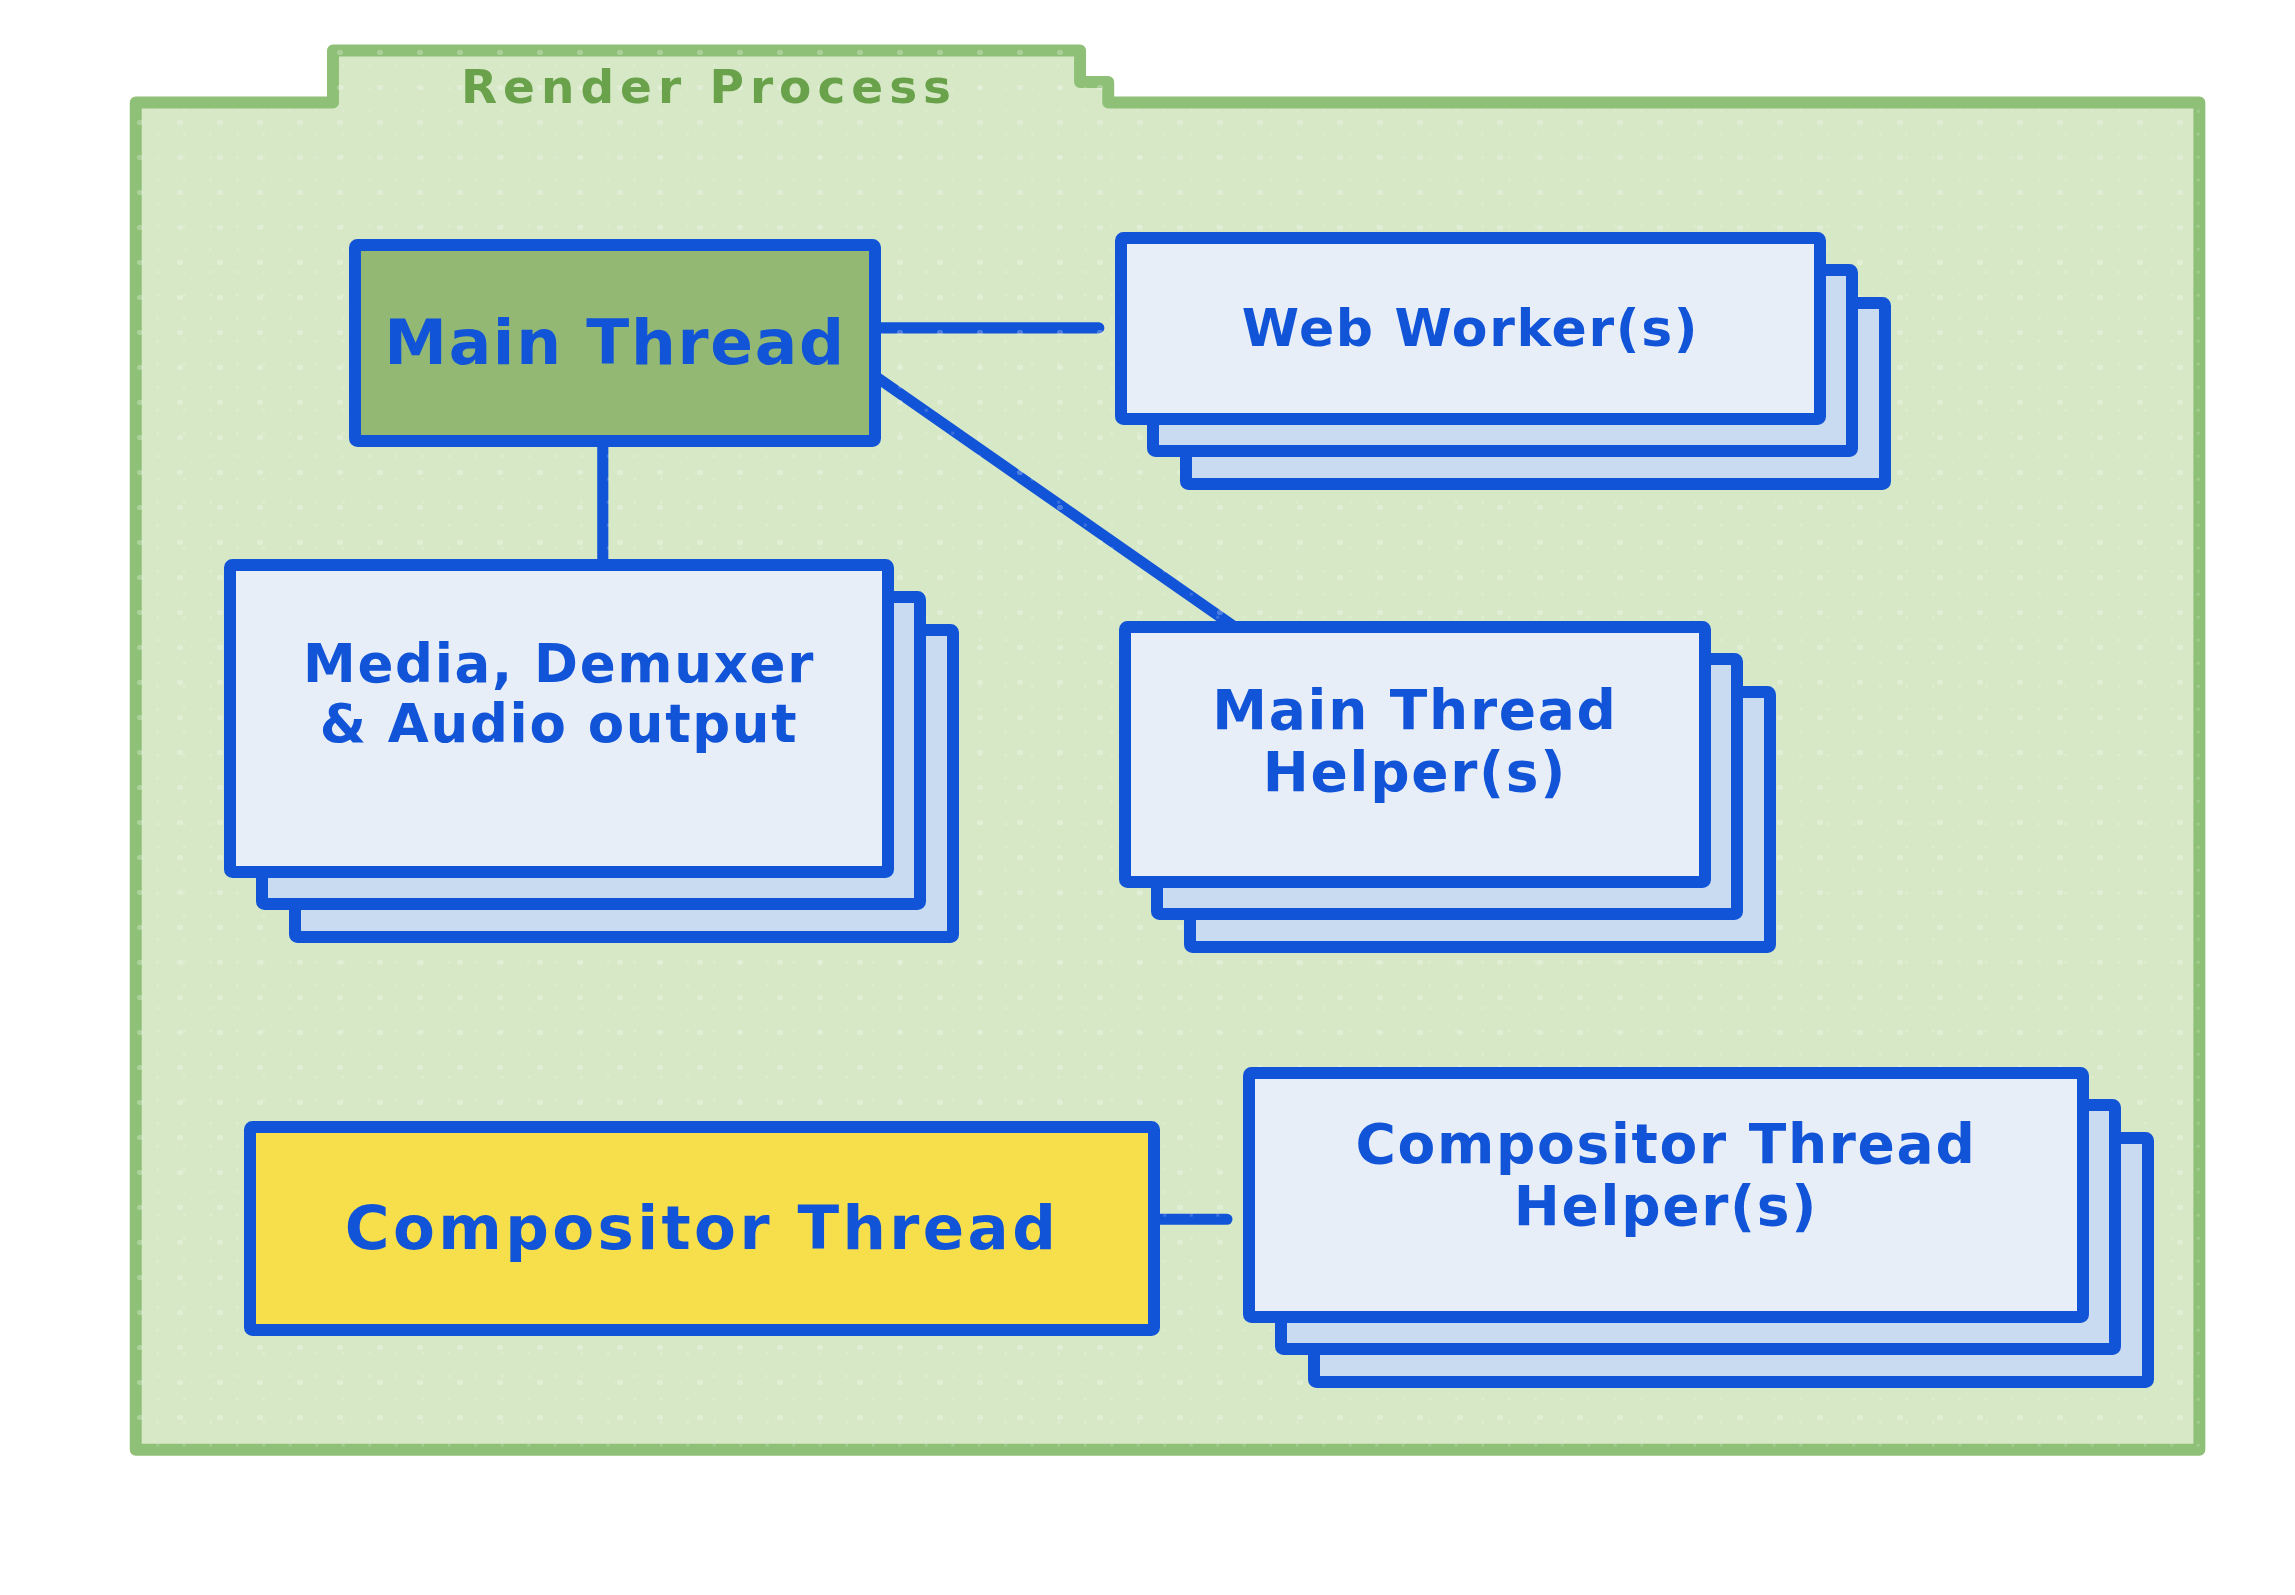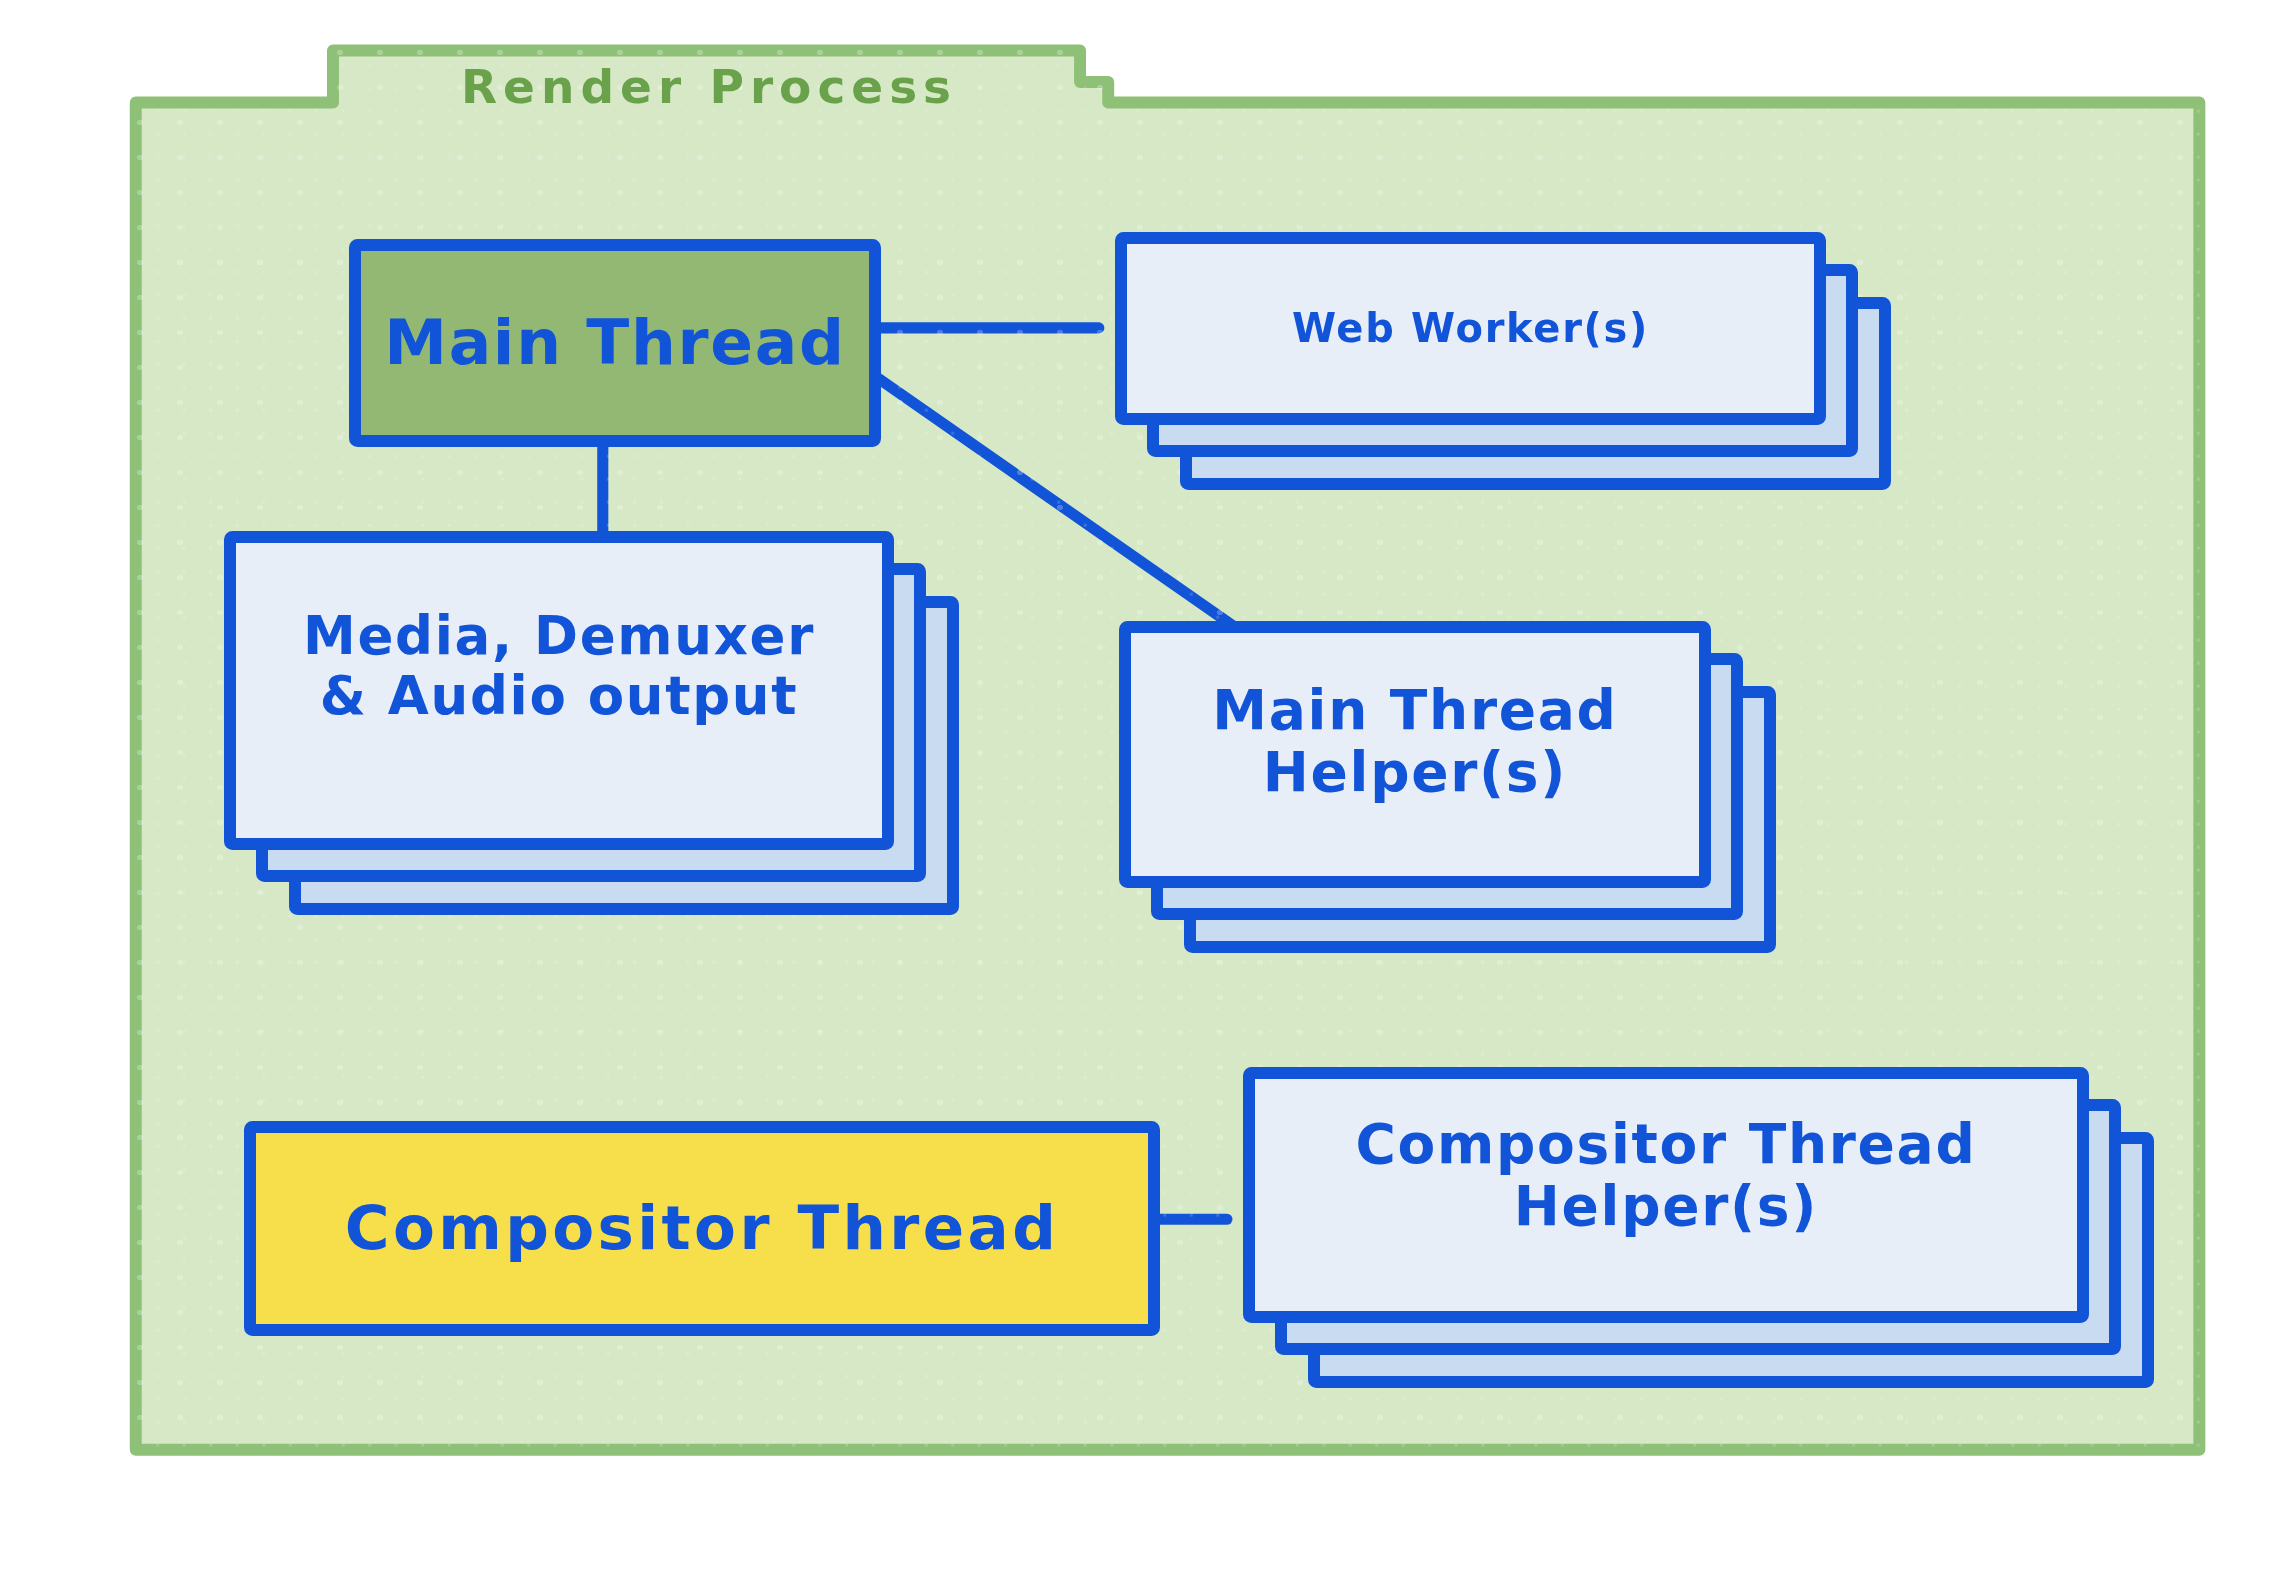--- a/index.html
+++ b/index.html
@@ -52,23 +52,23 @@
     letter-spacing:1.7px;line-height:1.12;
   }
   .card.front .label{width:100%;}
 
   
   #main-thread{left:333px;top:239px;width:532px;height:208px;background:#92b873;font-size:63px;}
   #compositor-thread{left:228px;top:1121px;width:916px;height:215px;background:#f7df4b;font-size:61px;letter-spacing:3.4px;}
 
   #web-workers{left:1099px;top:232px;width:776px;height:258px;}
   #web-workers .card{width:711px;height:193px;}
-  #web-workers .front{font-size:40px;}
+  #web-workers .front{font-size:52px;}
 
-  #media-threads{left:208px;top:531px;width:835px;height:383px;text-decoration:underline;}
+  #media-threads{left:208px;top:559px;width:835px;height:383px;text-decoration:underline;}
   #media-threads .card{width:670px;height:319px;}
   #media-threads .front{font-size:53px;padding-bottom:50px;}
 
   #main-thread-helpers{left:1103px;top:621px;width:657px;height:332px;}
   #main-thread-helpers .card{width:592px;height:267px;}
   #main-thread-helpers .front{font-size:55px;padding-bottom:26px;}
 
   #compositor-thread-helpers{left:1227px;top:1067px;width:911px;height:321px;}
   #compositor-thread-helpers .card{width:846px;height:256px;}
   #compositor-thread-helpers .front{font-size:55px;padding-bottom:39px;}

